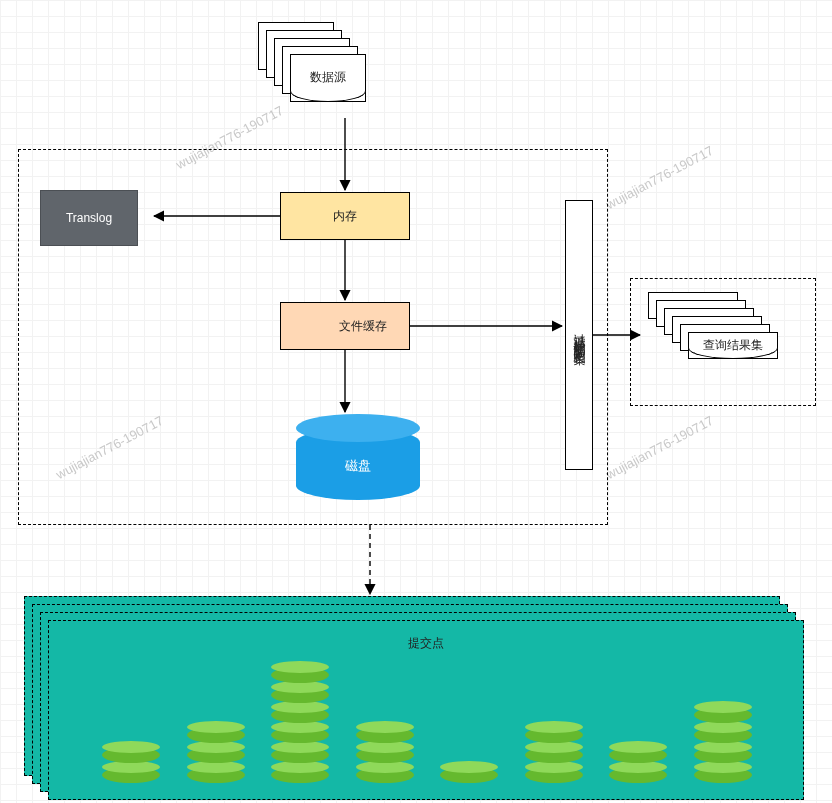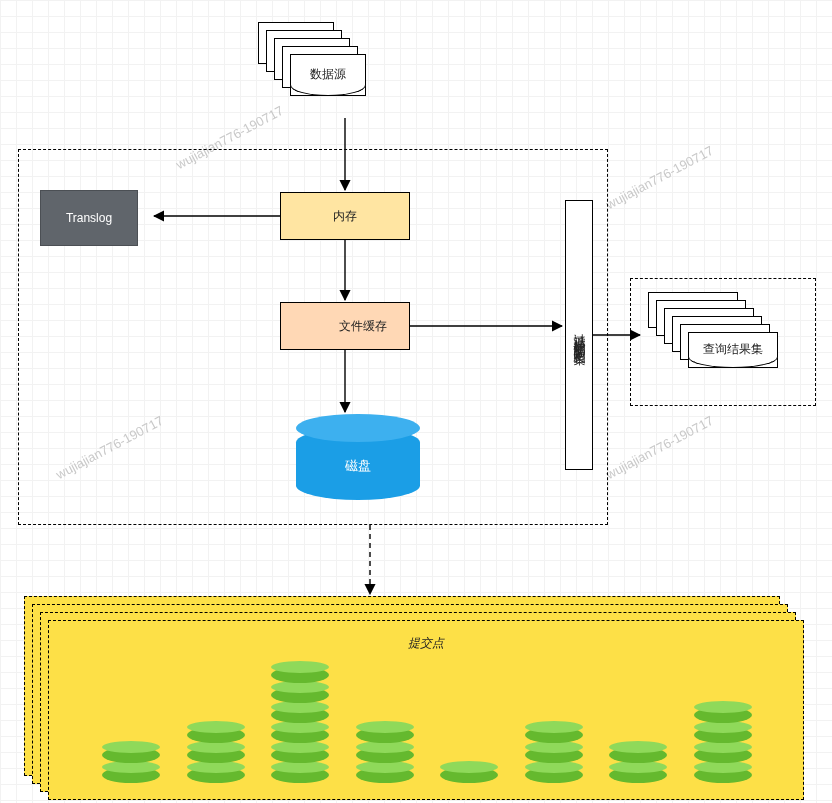--- a/index.html
+++ b/index.html
@@ -43,40 +43,40 @@
     display: flex;
     align-items: center;
     justify-content: center;
     letter-spacing: 2px;
     padding: 6px 0;
   }
   
   .pages { position: absolute; }
   .page {
     position: absolute;
-    width: 76px; height: 42px;
+    width: 76px; height: 48px;
     border: 1px solid #000;
     background: #fff;
   }
   .page.front::before {
     content: "";
     position: absolute;
     left: -1px; right: -1px; bottom: -1px; height: 10px;
     border: 1px solid #000;
     border-top: none;
     border-radius: 0 0 50% 50% / 0 0 100% 100%;
     background: #fff;
   }
   .page.front > span {
     position: absolute; left: 0; right: 0; top: 50%;
     transform: translateY(-55%);
     text-align: center;
   }
   
-  .spage { width: 90px; height: 36px; }
+  .spage { width: 90px; height: 27px; }
   
   .disk {
     position: absolute;
     width: 124px; height: 72px;
     background: #1b9ee6;
     border-radius: 50% / 20%;
   }
   .disk::before {
     content: "";
     position: absolute;
@@ -100,22 +100,21 @@
     content: "";
     position: absolute;
     left: 0; right: 0; top: -6px; height: 12px;
     background: #8fd95a;
     border-radius: 50%;
   }
   
   .card {
     position: absolute;
     border: 1px dashed #000;
-    background: #fde047;
-    font-style: italic;
+    background: #14b8a6;
   }
   .wm {
     position: absolute;
     color: #c9c9c9;
     font-size: 13px;
     transform: rotate(-28deg);
     user-select: none;
     pointer-events: none;
     white-space: nowrap;
   }

